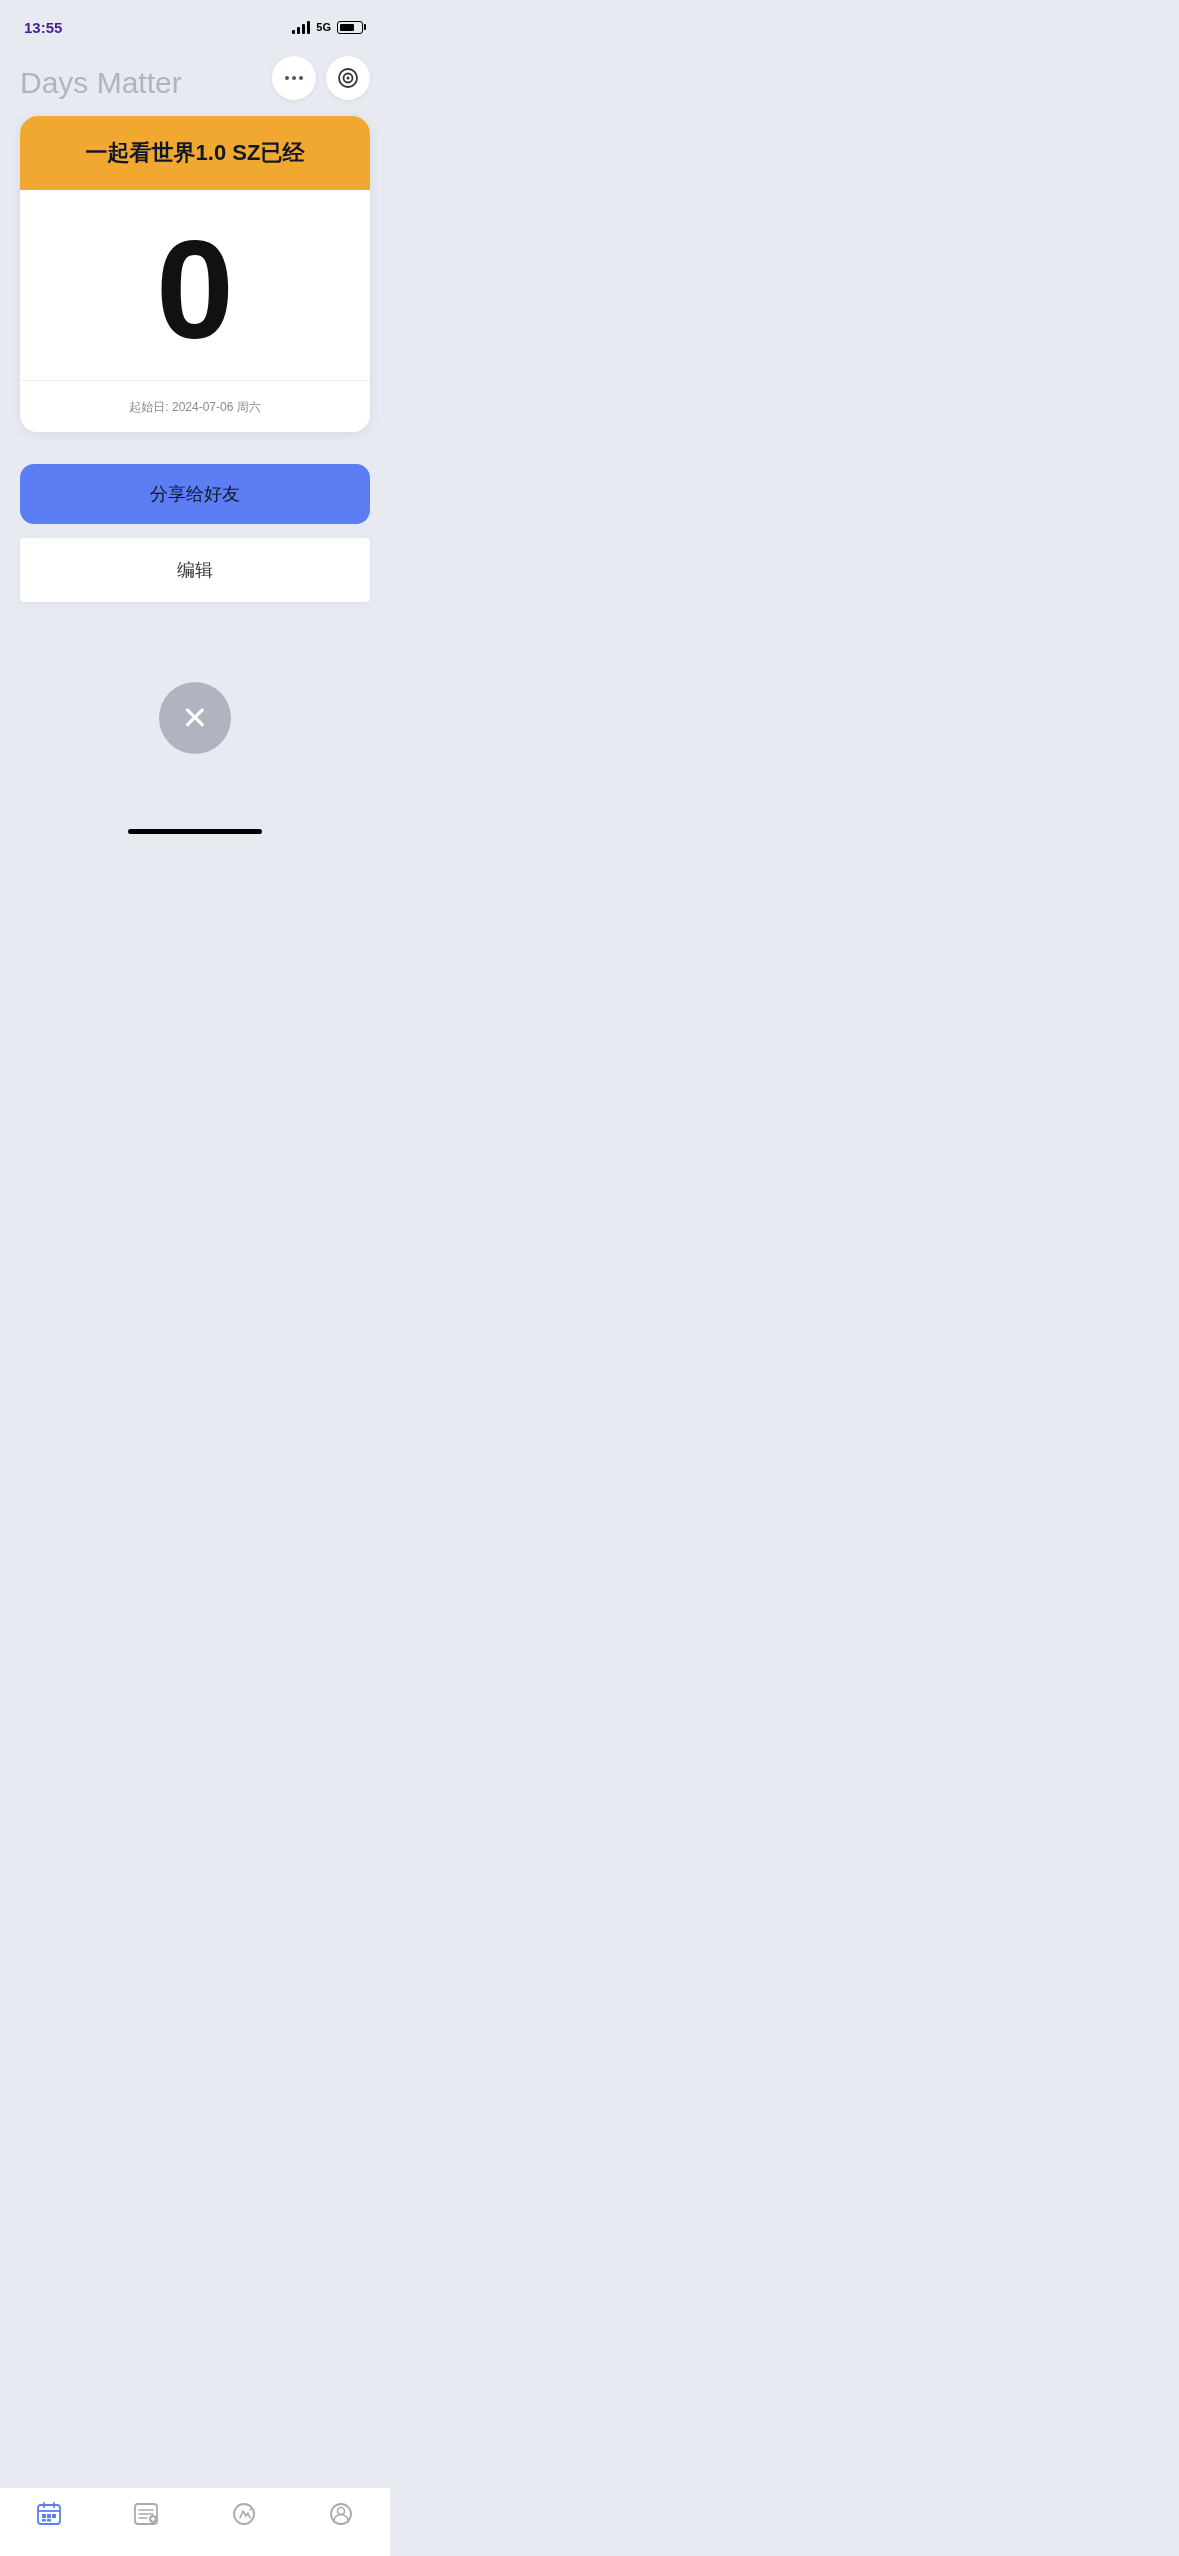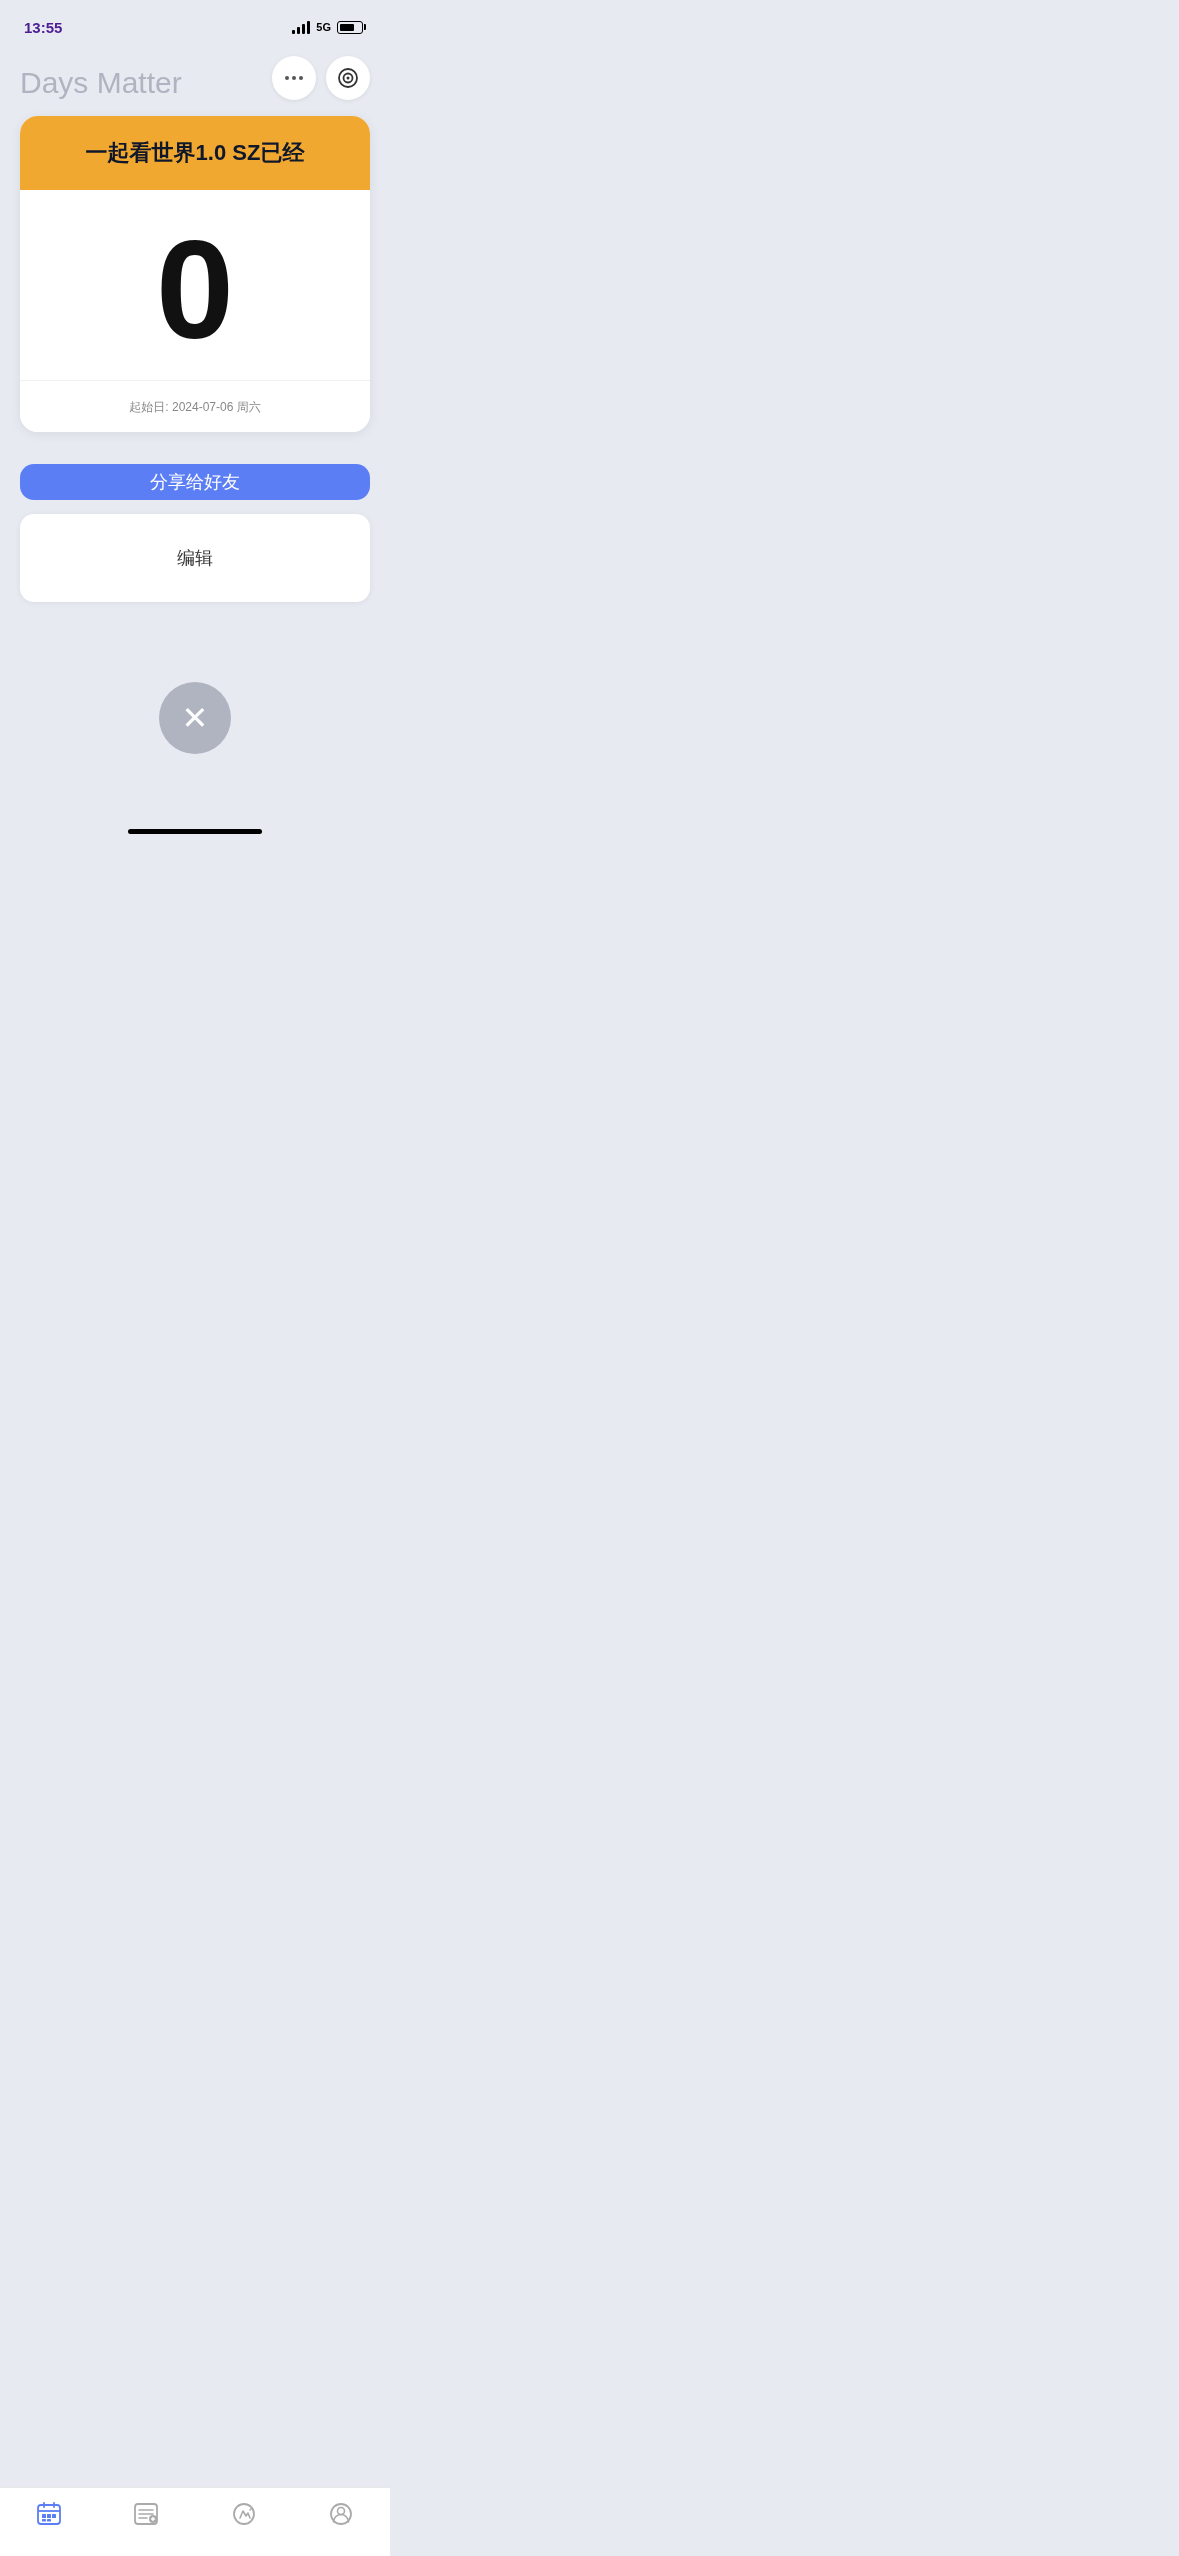--- a/index.html
+++ b/index.html
@@ -145,35 +145,35 @@
 
     
     .buttons-section {
       margin: 32px 20px 0;
       display: flex;
       flex-direction: column;
       gap: 14px;
     }
     .btn-share {
       background: #5b7ef5;
-      color: #ffffff;
+      color: #0f172a;
       border: none;
       border-radius: 14px;
-      padding: 6px;
+      padding: 18px;
       font-size: 18px;
       font-weight: 500;
       width: 100%;
       cursor: pointer;
     }
     .btn-edit {
       background: #fff;
       color: #333;
       border: none;
-      border-radius: 14px;
-      padding: 32px;
+      border-radius: 4px;
+      padding: 20px;
       font-size: 18px;
       font-weight: 400;
       width: 100%;
       cursor: pointer;
       box-shadow: 0 1px 6px rgba(0,0,0,0.06);
     }
 
     
     .close-btn-container {
       display: flex;

